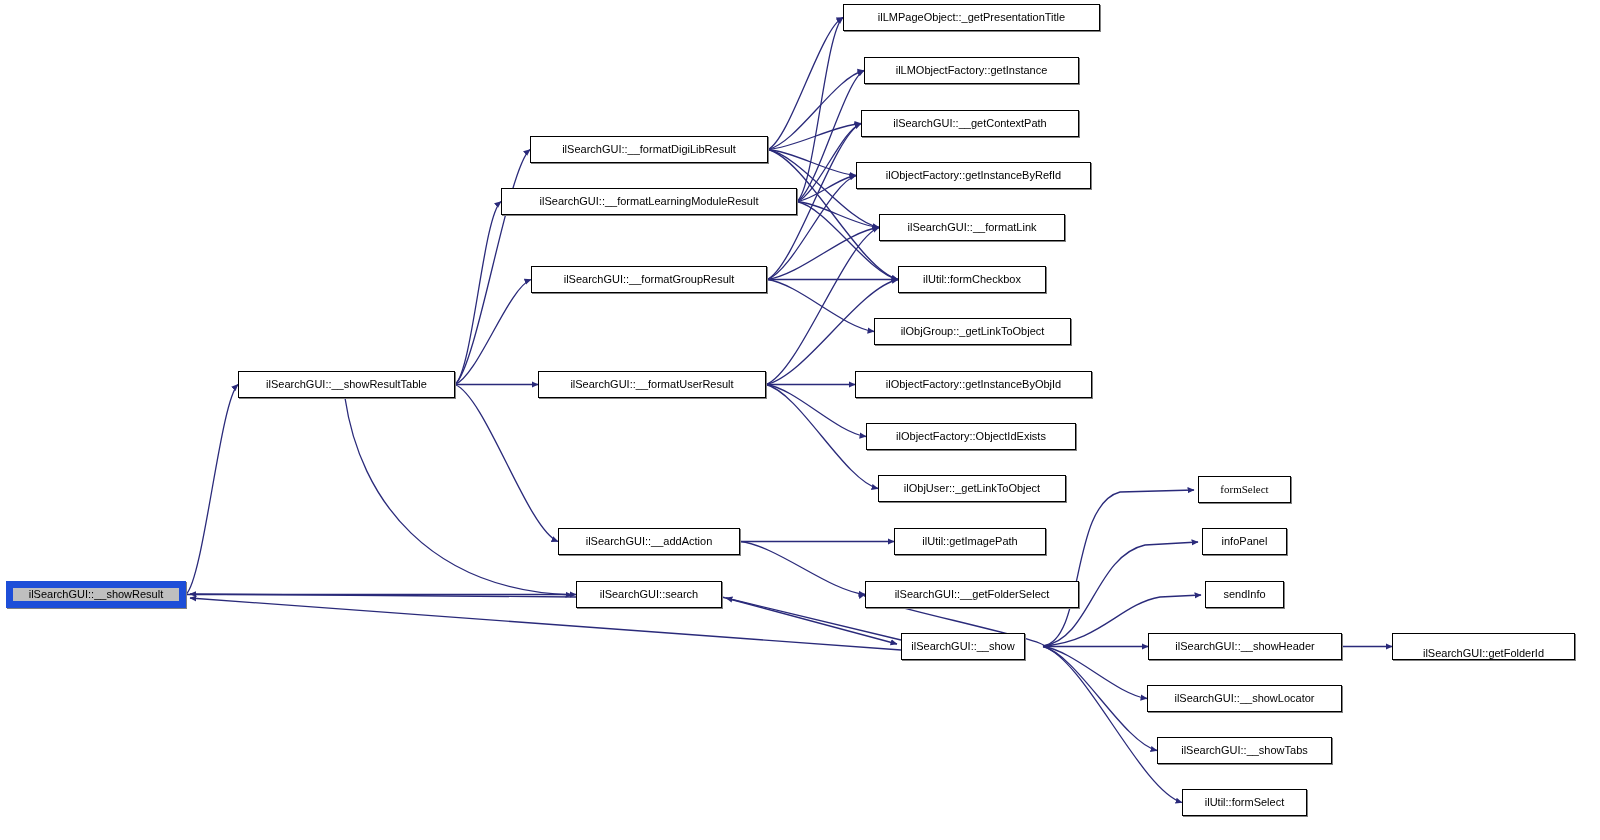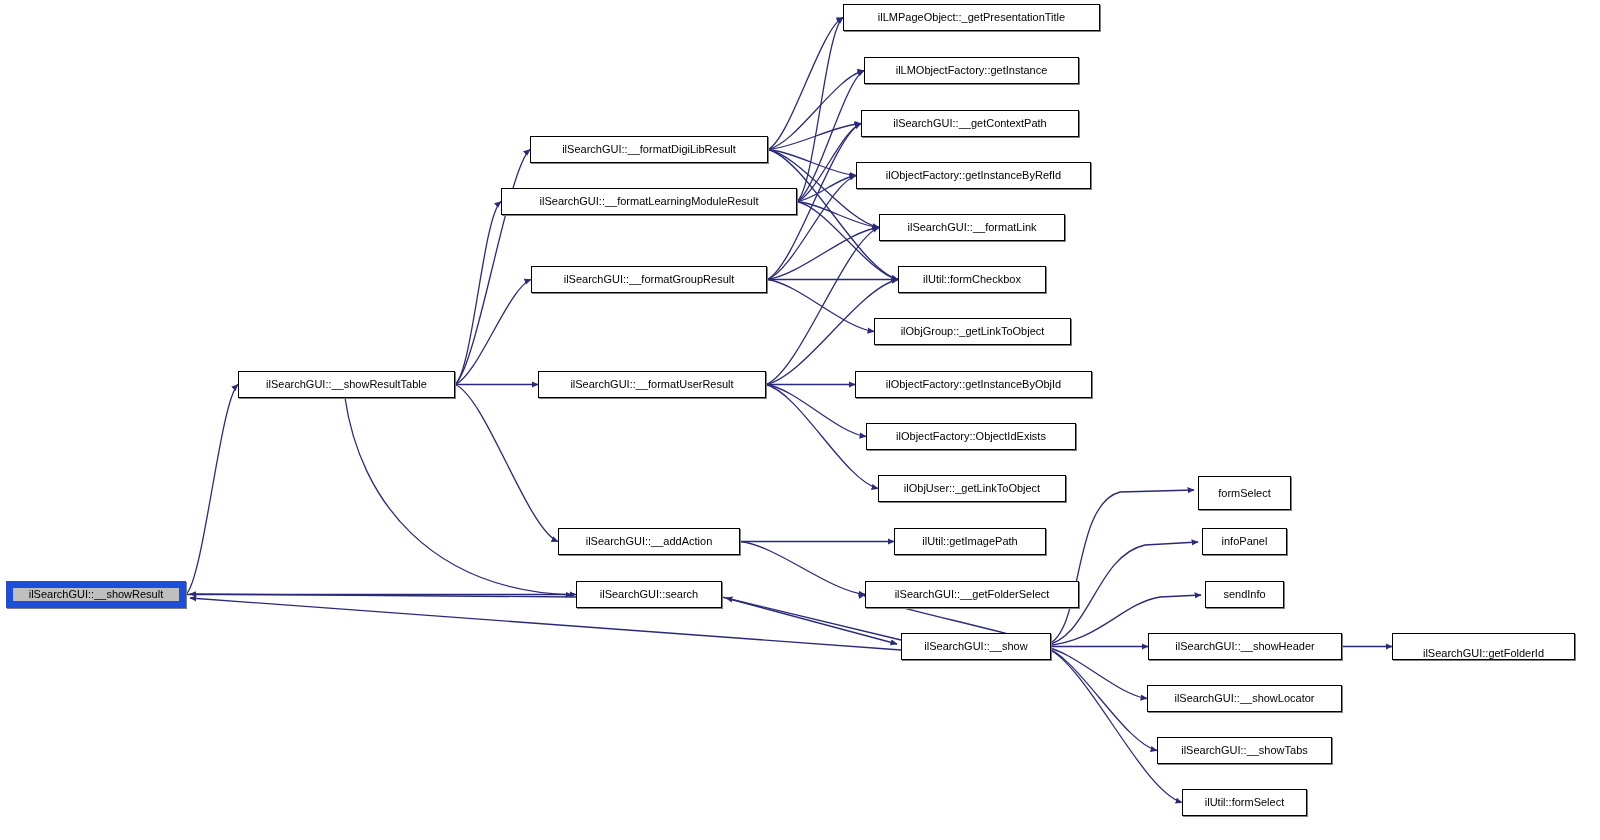--- a/index.html
+++ b/index.html
@@ -157,24 +157,24 @@
     </div>
     <div class="node" style="left: 878px; top: 475px; width: 188px; height: 27px;">
       <span class="node-label">ilObjUser::_getLinkToObject</span>
     </div>
     <div class="node" style="left: 894px; top: 528px; width: 152px; height: 27px;">
       <span class="node-label">ilUtil::getImagePath</span>
     </div>
     <div class="node" style="left: 865px; top: 581px; width: 214px; height: 27px;">
       <span class="node-label">ilSearchGUI::__getFolderSelect</span>
     </div>
-    <div class="node" style="left: 901px; top: 633px; width: 150px; height: 27px;">
+    <div class="node" style="left: 901px; top: 633px; width: 124px; height: 27px;">
       <span class="node-label">ilSearchGUI::__show</span>
     </div>
-    <div class="node" style="left: 1198px; top: 476px; width: 93px; height: 34px;">
+    <div class="node" style="left: 1198px; top: 476px; width: 93px; height: 27px; font-family: Liberation Serif, serif;">
       <span class="node-label">formSelect</span>
     </div>
     <div class="node" style="left: 1202px; top: 528px; width: 85px; height: 27px;">
       <span class="node-label">infoPanel</span>
     </div>
     <div class="node" style="left: 1205px; top: 581px; width: 79px; height: 27px;">
       <span class="node-label">sendInfo</span>
     </div>
     <div class="node" style="left: 1148px; top: 633px; width: 194px; height: 27px;">
       <span class="node-label">ilSearchGUI::__showHeader</span>

